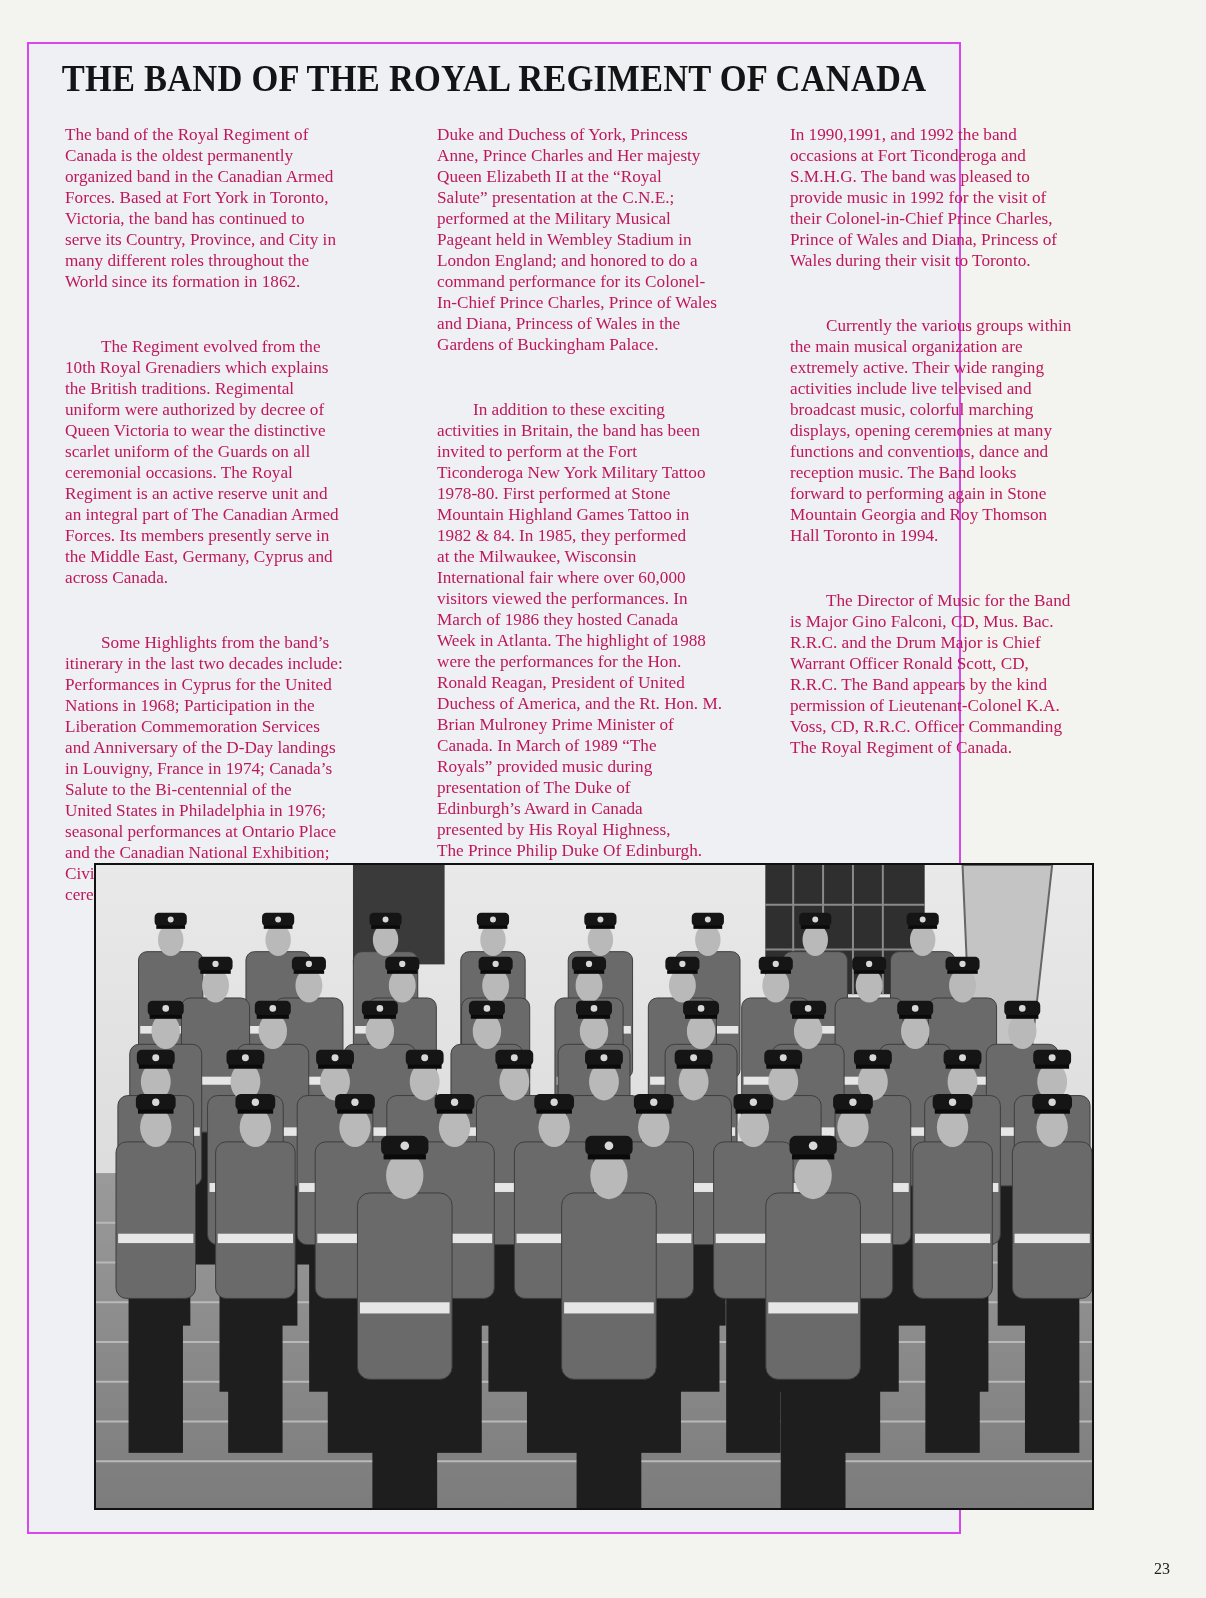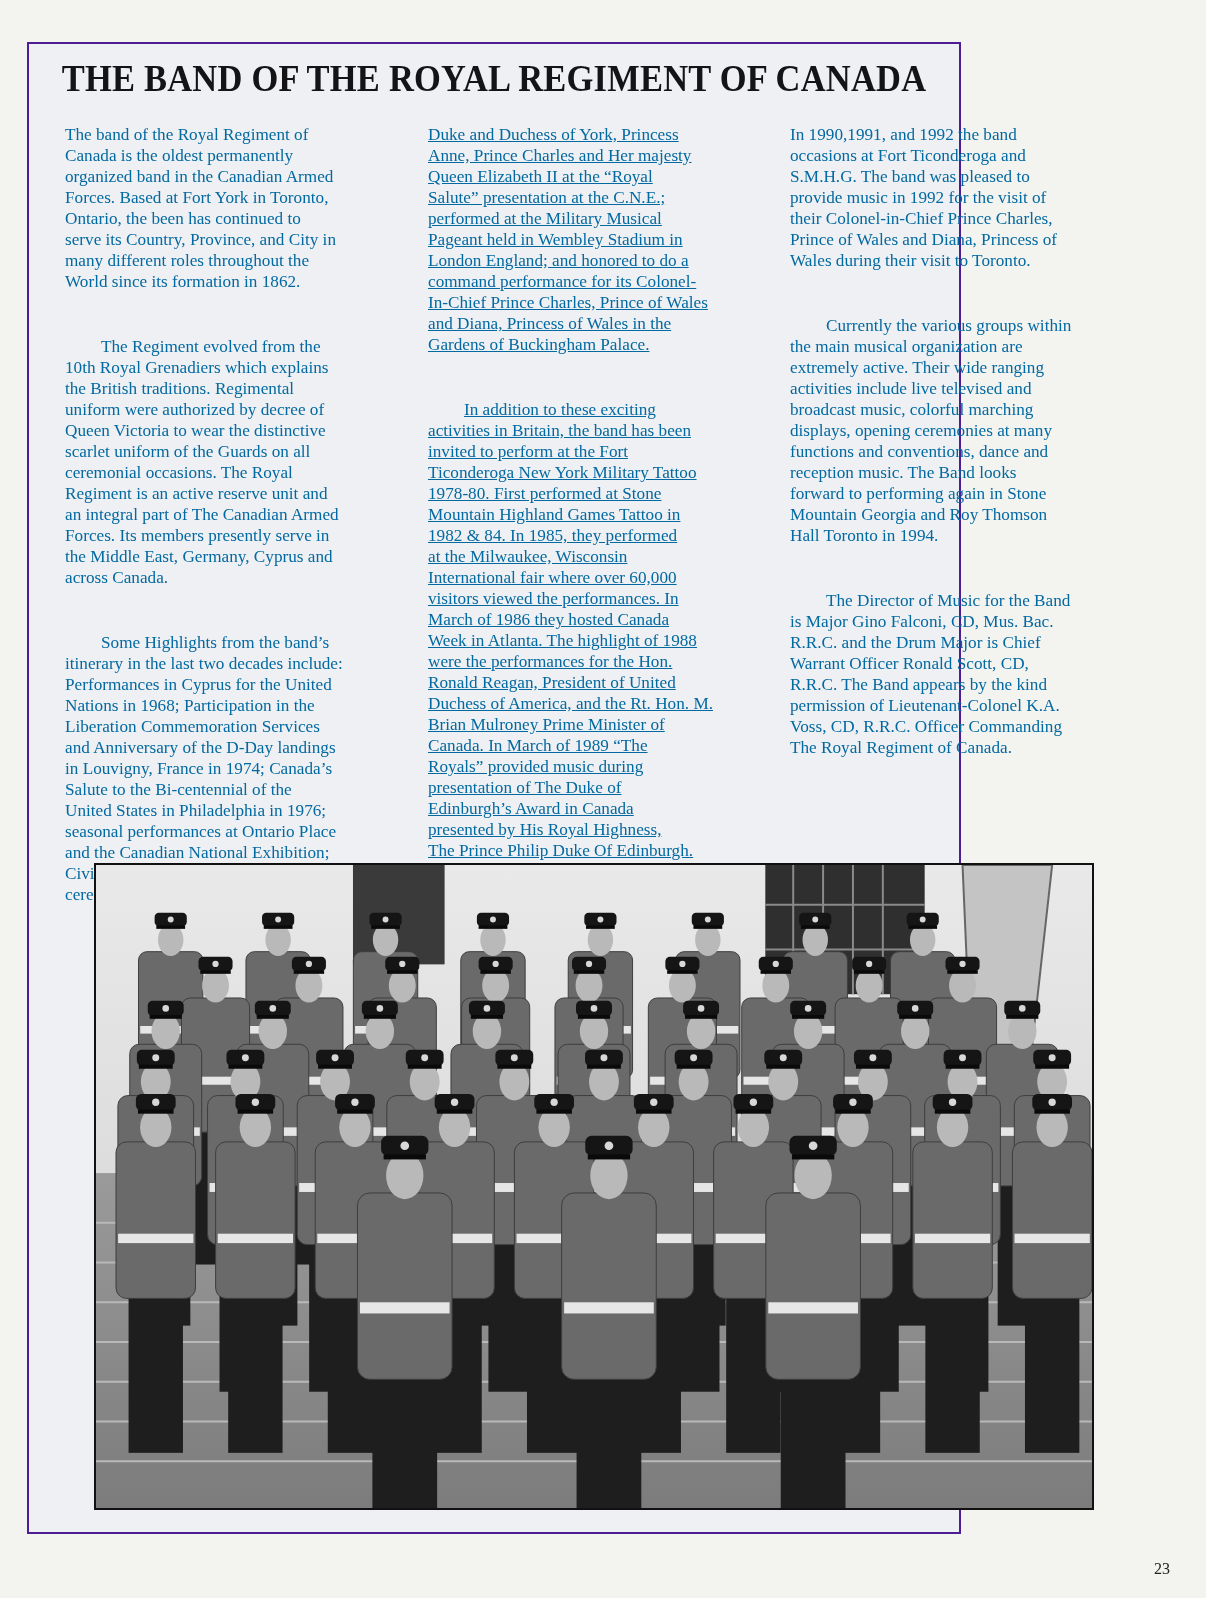--- a/index.html
+++ b/index.html
@@ -7,46 +7,46 @@
     width: 1206px; height: 1598px;
     background: #f3f3f0;
     overflow: hidden;
   }
   body { position: relative; font-family: "Liberation Serif", "DejaVu Serif", serif; color: #1c1c1e; }
 
   .frame {
     position: absolute;
     left: 27px; top: 42px;
     width: 934px; height: 1492px;
-    border: 2px solid #4c1d95;
+    border: 2px solid #d946ef;
     background: #eef0f3;
   }
   .title {
     position: absolute;
     left: 0; top: 14px; width: 100%;
     text-align: center;
     font-size: 34.5px;
     font-weight: bold;
     letter-spacing: 0.2px;
     color: #141416;
     transform: scaleY(1.08);
     transform-origin: top center;
   }
   .col {
     position: absolute;
     top: 80px;
     width: 340px;
     font-size: 17.2px;
     line-height: 21px;
-    color: #0369a1;
+    color: #be185d;
   }
   .col p { text-indent: 0; }
   .col p.indent { text-indent: 36px; margin-top: 44px; }
   .col1 { left: 36px; }
-  .col2 { left: 399px; text-decoration: underline; }
+  .col2 { left: 408px; }
   .col3 { left: 761px; }
   .line { display: block; white-space: nowrap; }
 
   .photo {
     position: absolute;
     left: 65px; top: 819px;
     width: 1000px; height: 647px;
     border: 2px solid #111;
     overflow: hidden;
     background: linear-gradient(#d9d9d9 0%, #cfcfcf 40%, #a9a9a9 70%, #8d8d8d 100%);
@@ -65,21 +65,21 @@
 
 <div class="frame">
   <h1 class="title">THE BAND OF THE ROYAL REGIMENT OF CANADA</h1>
 
   <div class="col col1">
       <p style="text-indent: 0px;">
         <span class="line">The band of the Royal Regiment of</span>
         <span class="line">Canada is the oldest permanently</span>
         <span class="line">organized band in the Canadian Armed</span>
         <span class="line">Forces.  Based at Fort York in Toronto,</span>
-        <span class="line">Ontario, the been has continued to</span>
+        <span class="line">Victoria, the band has continued to</span>
         <span class="line">serve its Country, Province, and City in</span>
         <span class="line">many different roles throughout the</span>
         <span class="line">World since its formation in 1862.</span>
       </p>
       <p class="indent" style="text-indent: 0px;">
         <span class="line" style="padding-left: 36px;">The Regiment evolved from the</span>
         <span class="line">10th Royal Grenadiers which explains</span>
         <span class="line">the British traditions.  Regimental</span>
         <span class="line">uniform were authorized by decree of</span>
         <span class="line">Queen Victoria to wear the distinctive</span>

